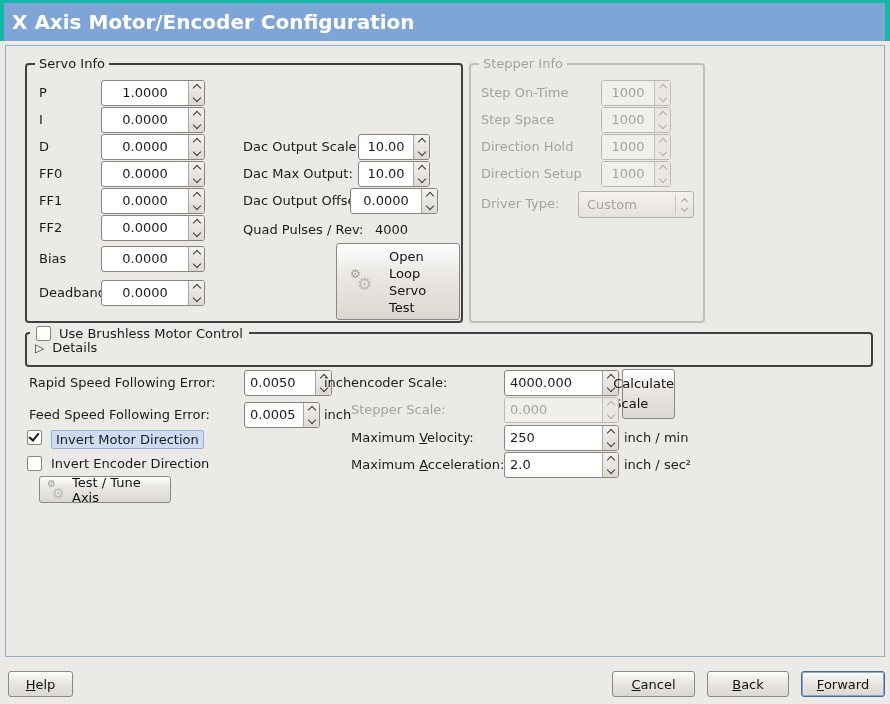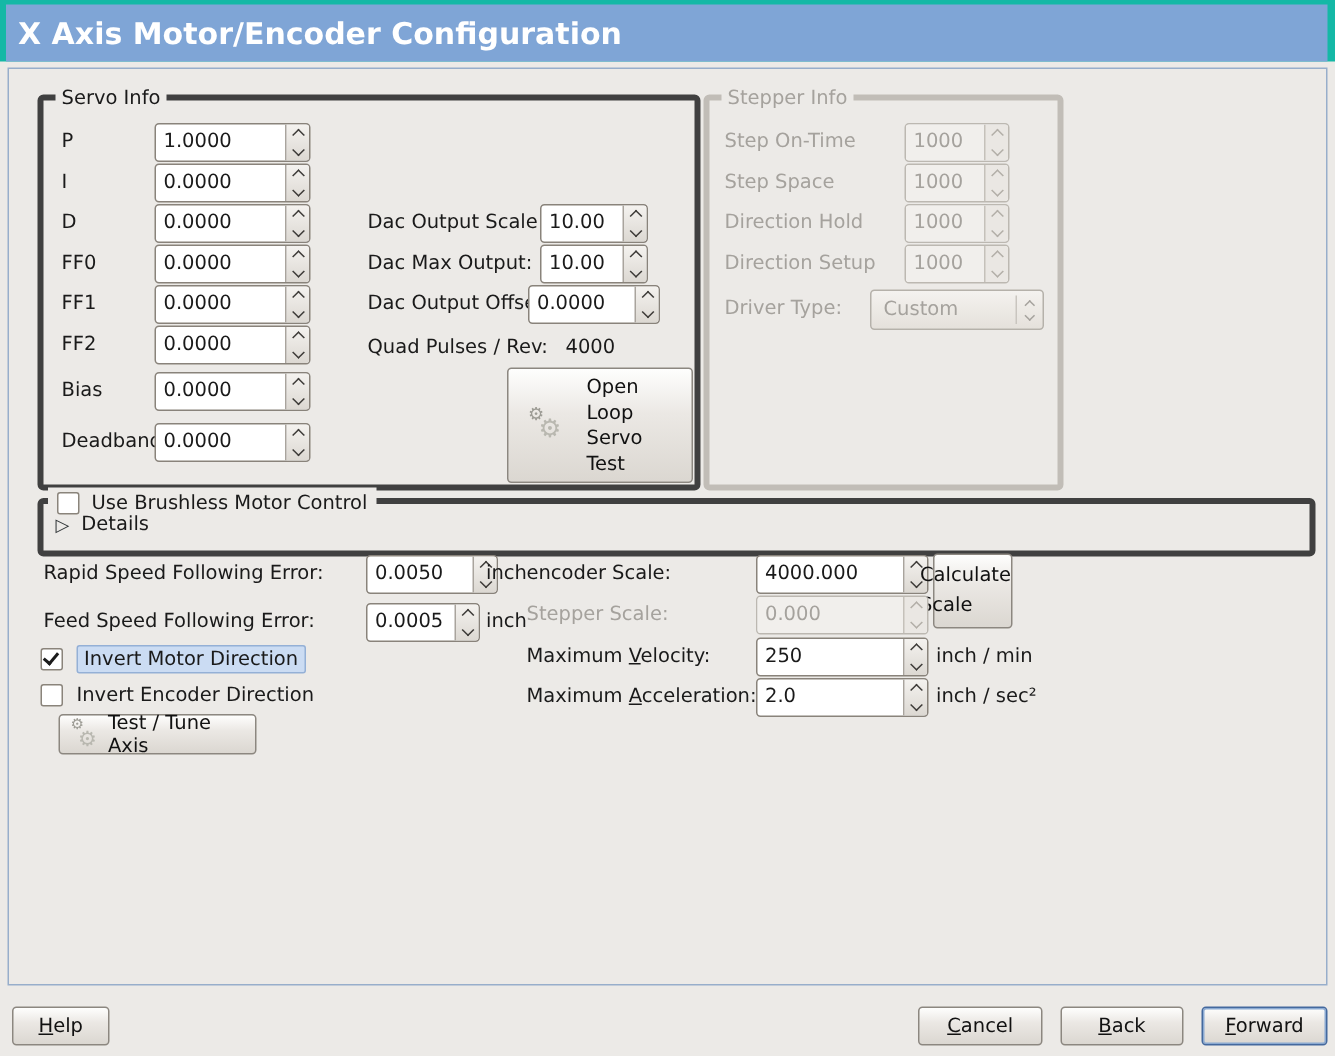--- a/index.html
+++ b/index.html
@@ -2,32 +2,32 @@
 <html><head>
 <meta charset="utf-8">
 <style>
   html,body{margin:0;padding:0}
   .win{position:relative;width:890px;height:704px;background:#eceae7;
        font-family:"DejaVu Sans","Liberation Sans",sans-serif;font-size:13px;color:#1a1a1a;overflow:hidden}
   .titlewrap{position:absolute;left:0;top:0;width:890px;height:41px;background:#14b8a6}
   .titlebar{position:absolute;left:4px;top:3px;width:881px;height:38px;background:#7fa5d6;color:#ffffff;
             font-size:20px;font-weight:bold;line-height:38px;padding-left:8px;box-sizing:border-box}
   .content{position:absolute;left:5px;top:45px;width:880px;height:612px;border:1px solid #97aecb;box-sizing:border-box}
-  .frame{position:absolute;border:4px solid #404040;border-radius:4px}
+  .frame{position:absolute;border:2px solid #404040;border-radius:4px}
   .flabel{position:absolute;top:-9px;left:8px;background:#eceae7;padding:0 4px;line-height:16px;white-space:nowrap}
   .flabel-row{position:absolute;top:-11px;left:3px;background:#eceae7;padding:0 6px;height:20px;
               display:flex;align-items:center;gap:8px}
   .lbl{position:absolute;white-space:nowrap;line-height:26px}
   .dis-t{color:#a5a29d}
   .bold{font-weight:normal}
   
   .spin{position:absolute;display:flex;height:26px;background:#ffffff;border:1px solid #89837b;border-radius:3px;
         box-sizing:border-box;overflow:hidden}
   .spin .entry{flex:1;line-height:24px;padding:0 5px;white-space:nowrap}
-  .spin.center .entry{text-align:left}
+  .spin.center .entry{text-align:center}
   .spin .sbtns{width:15px;border-left:1px solid #a9a49d;background:linear-gradient(#f4f2ef,#dcd8d2);
                display:flex;flex-direction:column}
   .sb{flex:1;display:flex;align-items:center;justify-content:center}
   .chev{display:block;width:5px;height:5px;border-style:solid;border-color:#3c3a37;border-width:1.5px 1.5px 0 0}
   .chev.up{transform:rotate(-45deg);margin-top:2px}
   .chev.dn{transform:rotate(135deg);margin-bottom:2px}
   .spin.dis{border-color:#bcb8b1}
   .spin.dis .entry{background:#f1efec;color:#a5a29d}
   .spin.dis .sbtns{background:#eae7e3;border-left-color:#c5c1ba}
   .spin.dis .chev{border-color:#b2aea7}
@@ -37,21 +37,21 @@
        box-sizing:border-box;color:#111;cursor:default}
   .btn.focus{border:1px solid #44699e;box-shadow:0 0 0 1px #8aa9d1 inset}
   .mn{text-decoration:underline}
   .multiline{white-space:pre-line;text-align:left;line-height:17px}
   
   .cbx{position:relative;width:13px;height:13px;background:#ffffff;border:1px solid #8a847b;border-radius:2px;
        box-sizing:content-box;flex:none}
   .cbx.checked::after{content:"";position:absolute;left:3px;top:0px;width:4px;height:8px;
        border-right:2px solid #1b1b1b;border-bottom:2px solid #1b1b1b;transform:rotate(40deg)}
   .hl{background:#cbdcf3;border:1px solid #94b0d6;border-radius:2px;padding:1px 4px}
-  .cbrow{position:absolute;display:flex;align-items:center;gap:9px}
+  .cbrow{position:absolute;display:flex;align-items:flex-start;gap:9px}
   
   .combo{position:absolute;display:flex;align-items:center;background:linear-gradient(#f4f2ef,#e5e1db);
          border:1px solid #b5b1aa;border-radius:3px;box-sizing:border-box;color:#a5a29d}
   .combo .ctext{flex:1;padding-left:8px}
   .combo .cdiv{width:1px;align-self:stretch;background:#c9c5bf;margin:3px 0}
   .combo .carr{width:17px;display:flex;flex-direction:column;align-items:center;justify-content:center;gap:2px}
   .combo .chev{border-color:#a5a29d;width:4px;height:4px;border-width:1.5px 1.5px 0 0}
   .combo .chev.up{transform:rotate(-45deg);margin:0}
   .combo .chev.dn{transform:rotate(135deg);margin:0}
   

